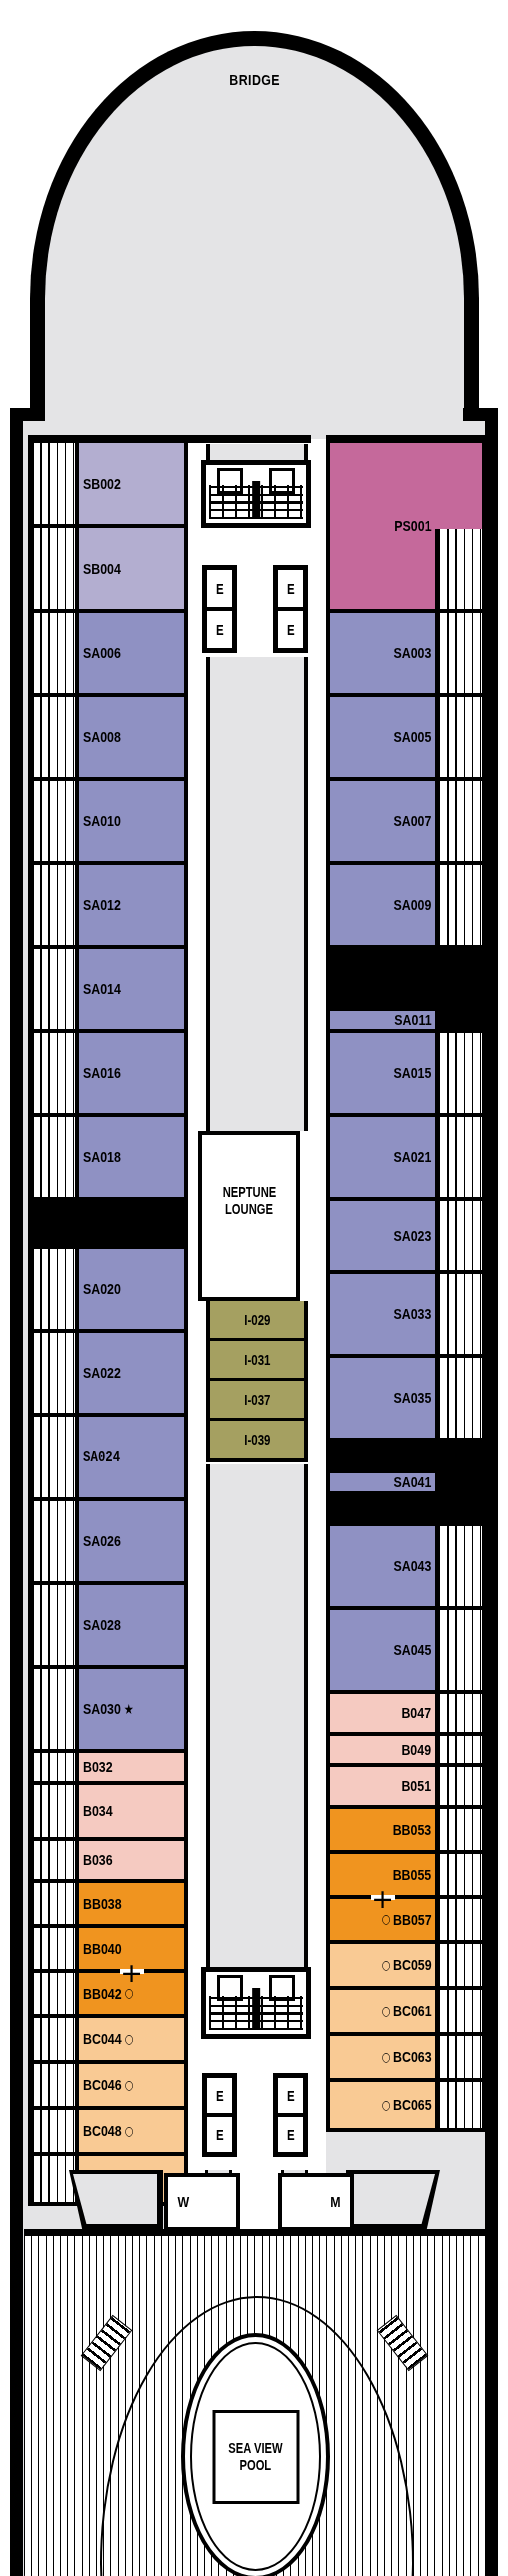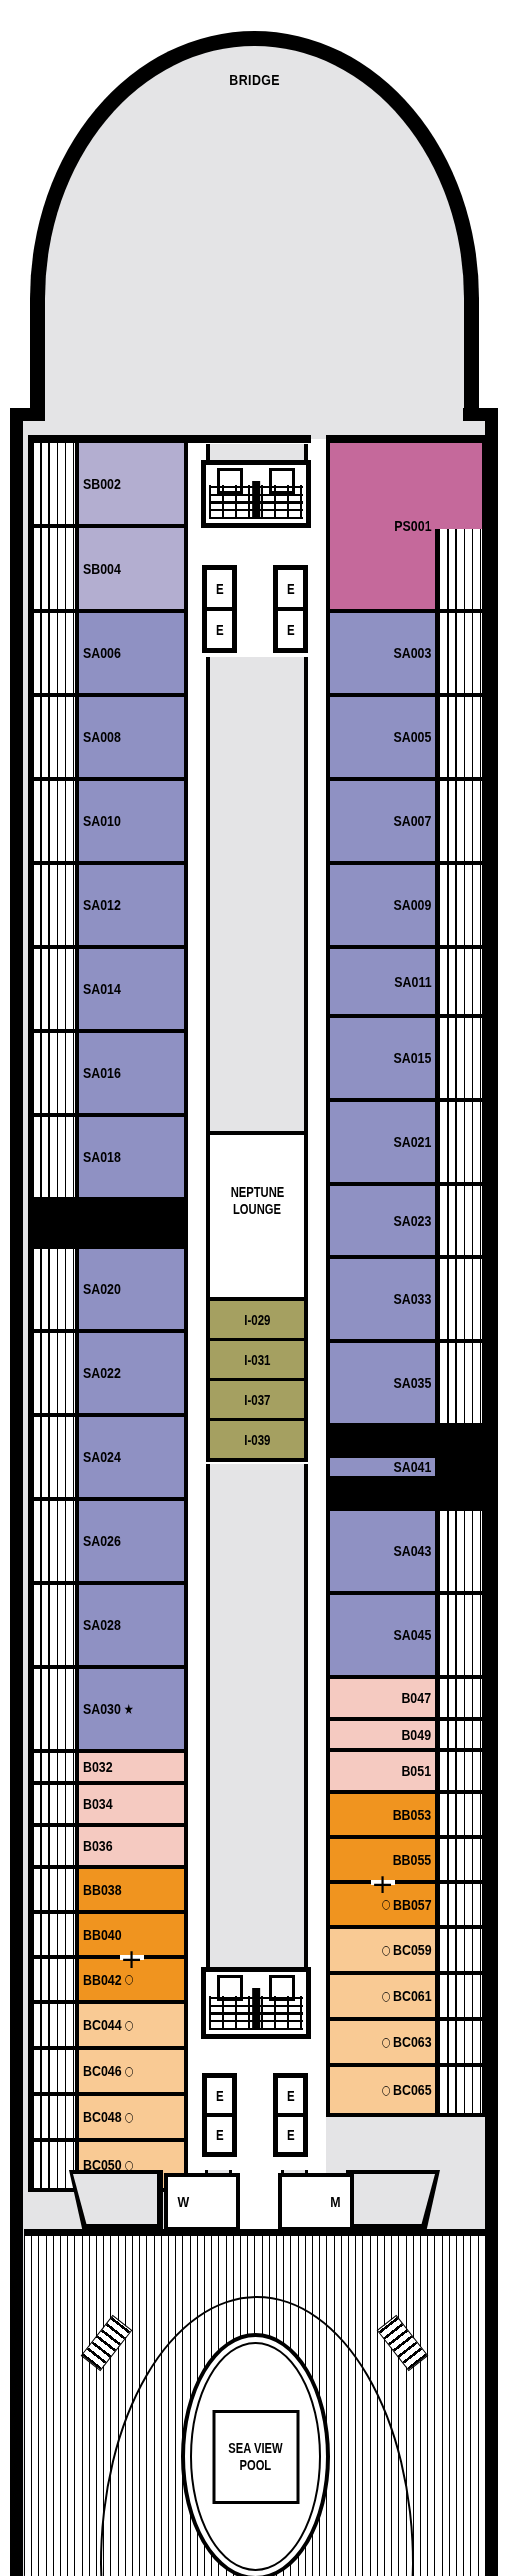--- a/index.html
+++ b/index.html
@@ -49,21 +49,21 @@
         display:flex;flex-direction:column;z-index:4;}
   .elev-tl{left:202px;top:565px;height:88px;}
   .elev-tr{left:273px;top:565px;height:88px;}
   .elev-bl{left:202px;top:2073px;height:84px;}
   .elev-br{left:273px;top:2073px;height:84px;}
   .elev .cell{flex:1;display:flex;align-items:center;justify-content:center;
               border-bottom:4.6px solid #000;font-size:14.4px;font-weight:bold;}
   .elev .cell:last-child{border-bottom:none;}
 
   
-  .neptune{position:absolute;left:206px;top:1131px;width:102px;height:170px;box-sizing:border-box;
+  .neptune{position:absolute;left:198px;top:1131px;width:102px;height:170px;box-sizing:border-box;
            background:#fff;border:4.1px solid #000;z-index:4;text-align:center;}
   .neptune .tx{margin-top:49px;font-size:14px;font-weight:bold;line-height:17px;}
   .i-stack{position:absolute;left:206px;top:1301px;width:102px;box-sizing:border-box;
            border:4.1px solid #000;border-top:none;z-index:4;}
   .i-cell{height:37px;background:var(--c-i,#a5a061);border-bottom:3.6px solid #000;
           display:flex;align-items:center;justify-content:center;}
   .i-cell:last-child{border-bottom:none;}
   .i-cell .lbl{font-size:14.4px;font-weight:bold;}
 
   
@@ -298,21 +298,21 @@
         </div>
       </div>
       <div class="row" style="height: 84px;">
         <div class="balc"></div>
         <div class="cab t-sa">
           <span class="lbl">
             <span>SA022</span>
           </span>
         </div>
       </div>
-      <div class="row" style="height: 84px;">
+      <div class="row" style="height: 84px; font-family: Liberation Mono, monospace;">
         <div class="balc"></div>
         <div class="cab t-sa">
           <span class="lbl">
             <span>SA024</span>
           </span>
         </div>
       </div>
       <div class="row" style="height: 84px;">
         <div class="balc"></div>
         <div class="cab t-sa">
@@ -339,21 +339,21 @@
         </div>
       </div>
       <div class="row" style="height: 32px;">
         <div class="balc"></div>
         <div class="cab t-b">
           <span class="lbl">
             <span>B032</span>
           </span>
         </div>
       </div>
-      <div class="row" style="height: 42px;">
+      <div class="row" style="height: 56px;">
         <div class="balc"></div>
         <div class="cab t-b">
           <span class="lbl">
             <span>B034</span>
           </span>
         </div>
       </div>
       <div class="row" style="height: 42px;">
         <div class="balc"></div>
         <div class="cab t-b">
@@ -461,21 +461,21 @@
         <div class="balc"></div>
       </div>
       <div class="row" style="height: 84px;">
         <div class="cab t-sa">
           <span class="lbl">
             <span>SA009</span>
           </span>
         </div>
         <div class="balc"></div>
       </div>
-      <div class="row" style="height: 69px;">
+      <div class="row" style="height: 84px; align-items: flex-end;">
         <div class="cab t-sa">
           <span class="lbl">
             <span>SA011</span>
           </span>
         </div>
         <div class="balc"></div>
       </div>
       <div class="row" style="height: 84px;">
         <div class="cab t-sa">
           <span class="lbl">

